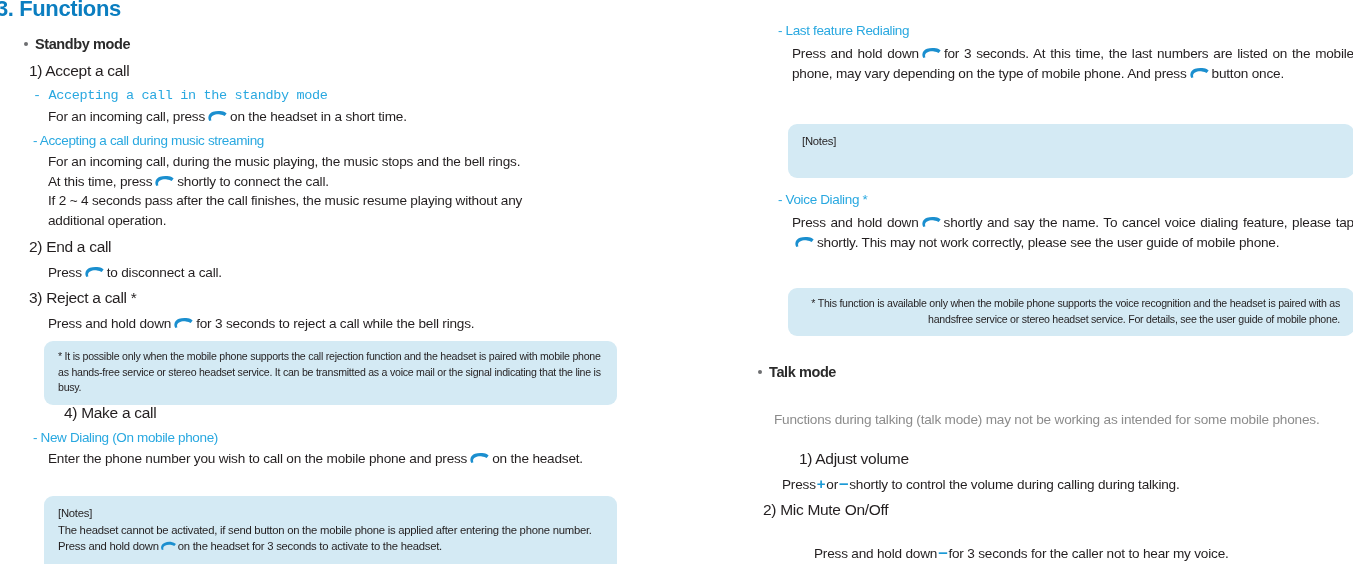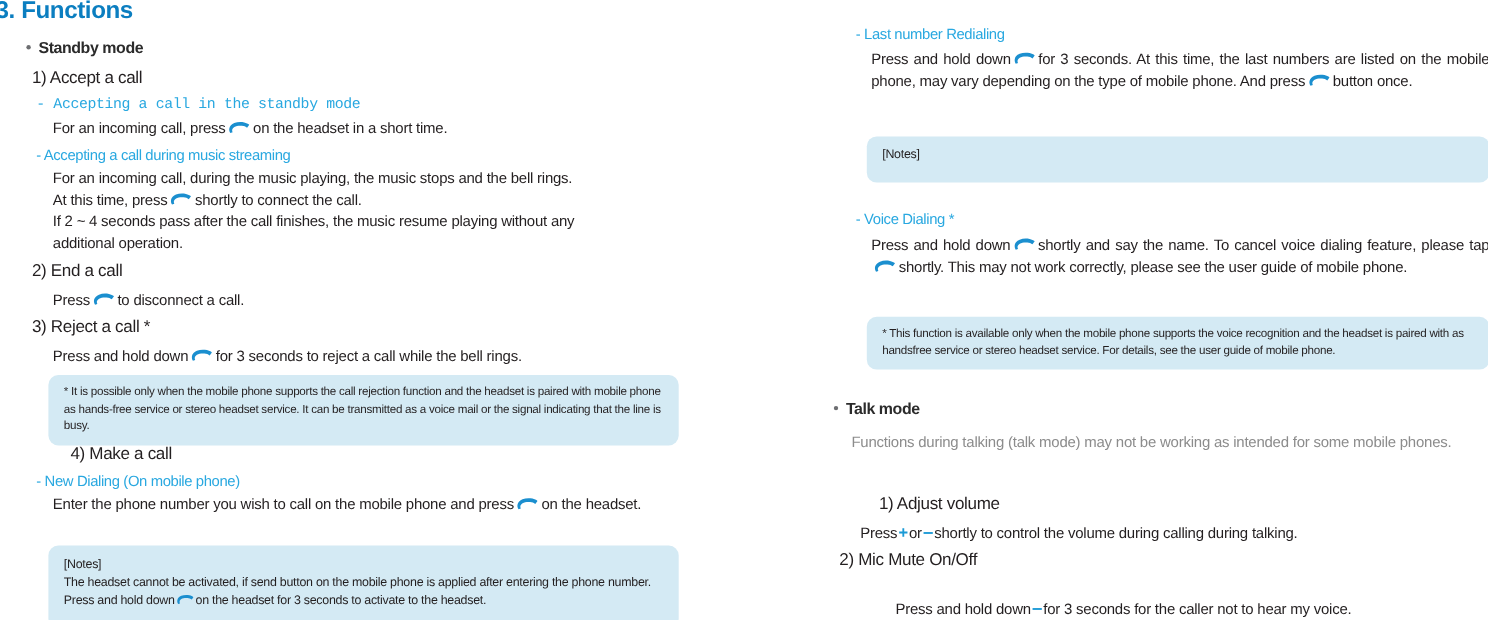--- a/index.html
+++ b/index.html
@@ -70,27 +70,27 @@
   }
 
   
   .body-text {
     font-size: 13.6px;
     line-height: 19.5px;
     color: #231f20;
     letter-spacing: -0.2px;
   }
   .body-text.justify { text-align: justify; text-align-last: left; }
-  .gray { color: #8c8c8c; }
+  .gray { color: #8c8c8c; margin-top: 18px; }
 
   
   .note-box {
     background: #d4eaf4;
     border-radius: 9px;
-    padding: 9px 14px 16px 14px;
+    padding: 9px 14px 28px 14px;
     font-size: 11.3px;
     line-height: 16.5px;
     letter-spacing: -0.25px;
     color: #231f20;
   }
   .note-box.small {
     font-size: 10.6px;
     line-height: 15.5px;
     padding: 8px 14px 9px 14px;
   }
@@ -185,21 +185,21 @@
       <div>[Notes]</div>
       <div>The headset cannot be activated, if send button on the mobile phone is applied after entering the phone number. Press and hold down<span class="ico-call sm"><svg viewBox="0 0 20 13">
               <path d="M1.2 11.9c-0.9-1.3-1.3-3.0-1.0-4.5C0.6 4.9 2.5 3.0 5.1 2.0c2.9-1.1 6.6-1.3 9.8-0.6 2.0 0.4 3.8 1.2 5.0 2.3l-2.2 2.9C16.4 5.6 14.6 5.0 12.6 4.8 9.9 4.5 7.1 4.9 5.2 6.0 3.9 6.8 3.1 7.9 3.0 9.1c-0.05 0.7 0.1 1.4 0.5 2.1z" fill="#1b8fcf"></path>
             </svg></span>on the headset for 3 seconds to activate to the headset.</div>
     </div>
 
   </div>
 
   <div class="col-right">
 
-    <div class="sub-head" style="position:absolute;left:25px;top:23px;">- Last number Redialing</div>
+    <div class="sub-head" style="position:absolute;left:25px;top:23px;">- Last feature Redialing</div>
 
     <div class="body-text justify" style="position:absolute;left:39px;top:44px;width:562px;">
       <span>Press and hold down</span><span class="ico-call"><svg viewBox="0 0 20 13">
             <path d="M1.2 11.9c-0.9-1.3-1.3-3.0-1.0-4.5C0.6 4.9 2.5 3.0 5.1 2.0c2.9-1.1 6.6-1.3 9.8-0.6 2.0 0.4 3.8 1.2 5.0 2.3l-2.2 2.9C16.4 5.6 14.6 5.0 12.6 4.8 9.9 4.5 7.1 4.9 5.2 6.0 3.9 6.8 3.1 7.9 3.0 9.1c-0.05 0.7 0.1 1.4 0.5 2.1z" fill="#1b8fcf"></path>
           </svg></span><span>for 3 seconds. At this time, the last numbers are listed on the mobile phone, may vary depending on the type of mobile phone. And press</span><span class="ico-call"><svg viewBox="0 0 20 13">
             <path d="M1.2 11.9c-0.9-1.3-1.3-3.0-1.0-4.5C0.6 4.9 2.5 3.0 5.1 2.0c2.9-1.1 6.6-1.3 9.8-0.6 2.0 0.4 3.8 1.2 5.0 2.3l-2.2 2.9C16.4 5.6 14.6 5.0 12.6 4.8 9.9 4.5 7.1 4.9 5.2 6.0 3.9 6.8 3.1 7.9 3.0 9.1c-0.05 0.7 0.1 1.4 0.5 2.1z" fill="#1b8fcf"></path>
           </svg></span><span>button once.</span>
     </div>
 
     <div class="note-box" style="position:absolute;left:35px;top:124px;width:566px;">
@@ -209,21 +209,21 @@
     <div class="sub-head" style="position:absolute;left:25px;top:192px;">- Voice Dialing *</div>
 
     <div class="body-text justify" style="position:absolute;left:39px;top:213px;width:562px;">
       <span>Press and hold down</span><span class="ico-call"><svg viewBox="0 0 20 13">
             <path d="M1.2 11.9c-0.9-1.3-1.3-3.0-1.0-4.5C0.6 4.9 2.5 3.0 5.1 2.0c2.9-1.1 6.6-1.3 9.8-0.6 2.0 0.4 3.8 1.2 5.0 2.3l-2.2 2.9C16.4 5.6 14.6 5.0 12.6 4.8 9.9 4.5 7.1 4.9 5.2 6.0 3.9 6.8 3.1 7.9 3.0 9.1c-0.05 0.7 0.1 1.4 0.5 2.1z" fill="#1b8fcf"></path>
           </svg></span><span>shortly and say the name. To cancel voice dialing feature, please tap</span><span class="ico-call"><svg viewBox="0 0 20 13">
             <path d="M1.2 11.9c-0.9-1.3-1.3-3.0-1.0-4.5C0.6 4.9 2.5 3.0 5.1 2.0c2.9-1.1 6.6-1.3 9.8-0.6 2.0 0.4 3.8 1.2 5.0 2.3l-2.2 2.9C16.4 5.6 14.6 5.0 12.6 4.8 9.9 4.5 7.1 4.9 5.2 6.0 3.9 6.8 3.1 7.9 3.0 9.1c-0.05 0.7 0.1 1.4 0.5 2.1z" fill="#1b8fcf"></path>
           </svg></span><span>shortly. This may not work correctly, please see the user guide of mobile phone.</span>
     </div>
 
-    <div class="note-box small" style="position:absolute;left:35px;top:288px;width:566px;">
+    <div class="note-box small" style="position:absolute;left:35px;top:288px;width:566px;text-align:right;">
       <span>* This function is available only when the mobile phone supports the voice recognition and the headset is paired with as handsfree service or stereo headset service. For details, see the user guide of mobile phone.</span>
     </div>
 
     <div class="bullet-head" style="position:absolute;left:5px;top:364px;">
       <span class="bullet-dot"></span>
       <span>Talk mode</span>
     </div>
 
     <div class="body-text gray justify" style="position:absolute;left:21px;top:392px;width:580px;">Functions during talking (talk mode) may not be working as intended for some mobile phones.</div>
 

